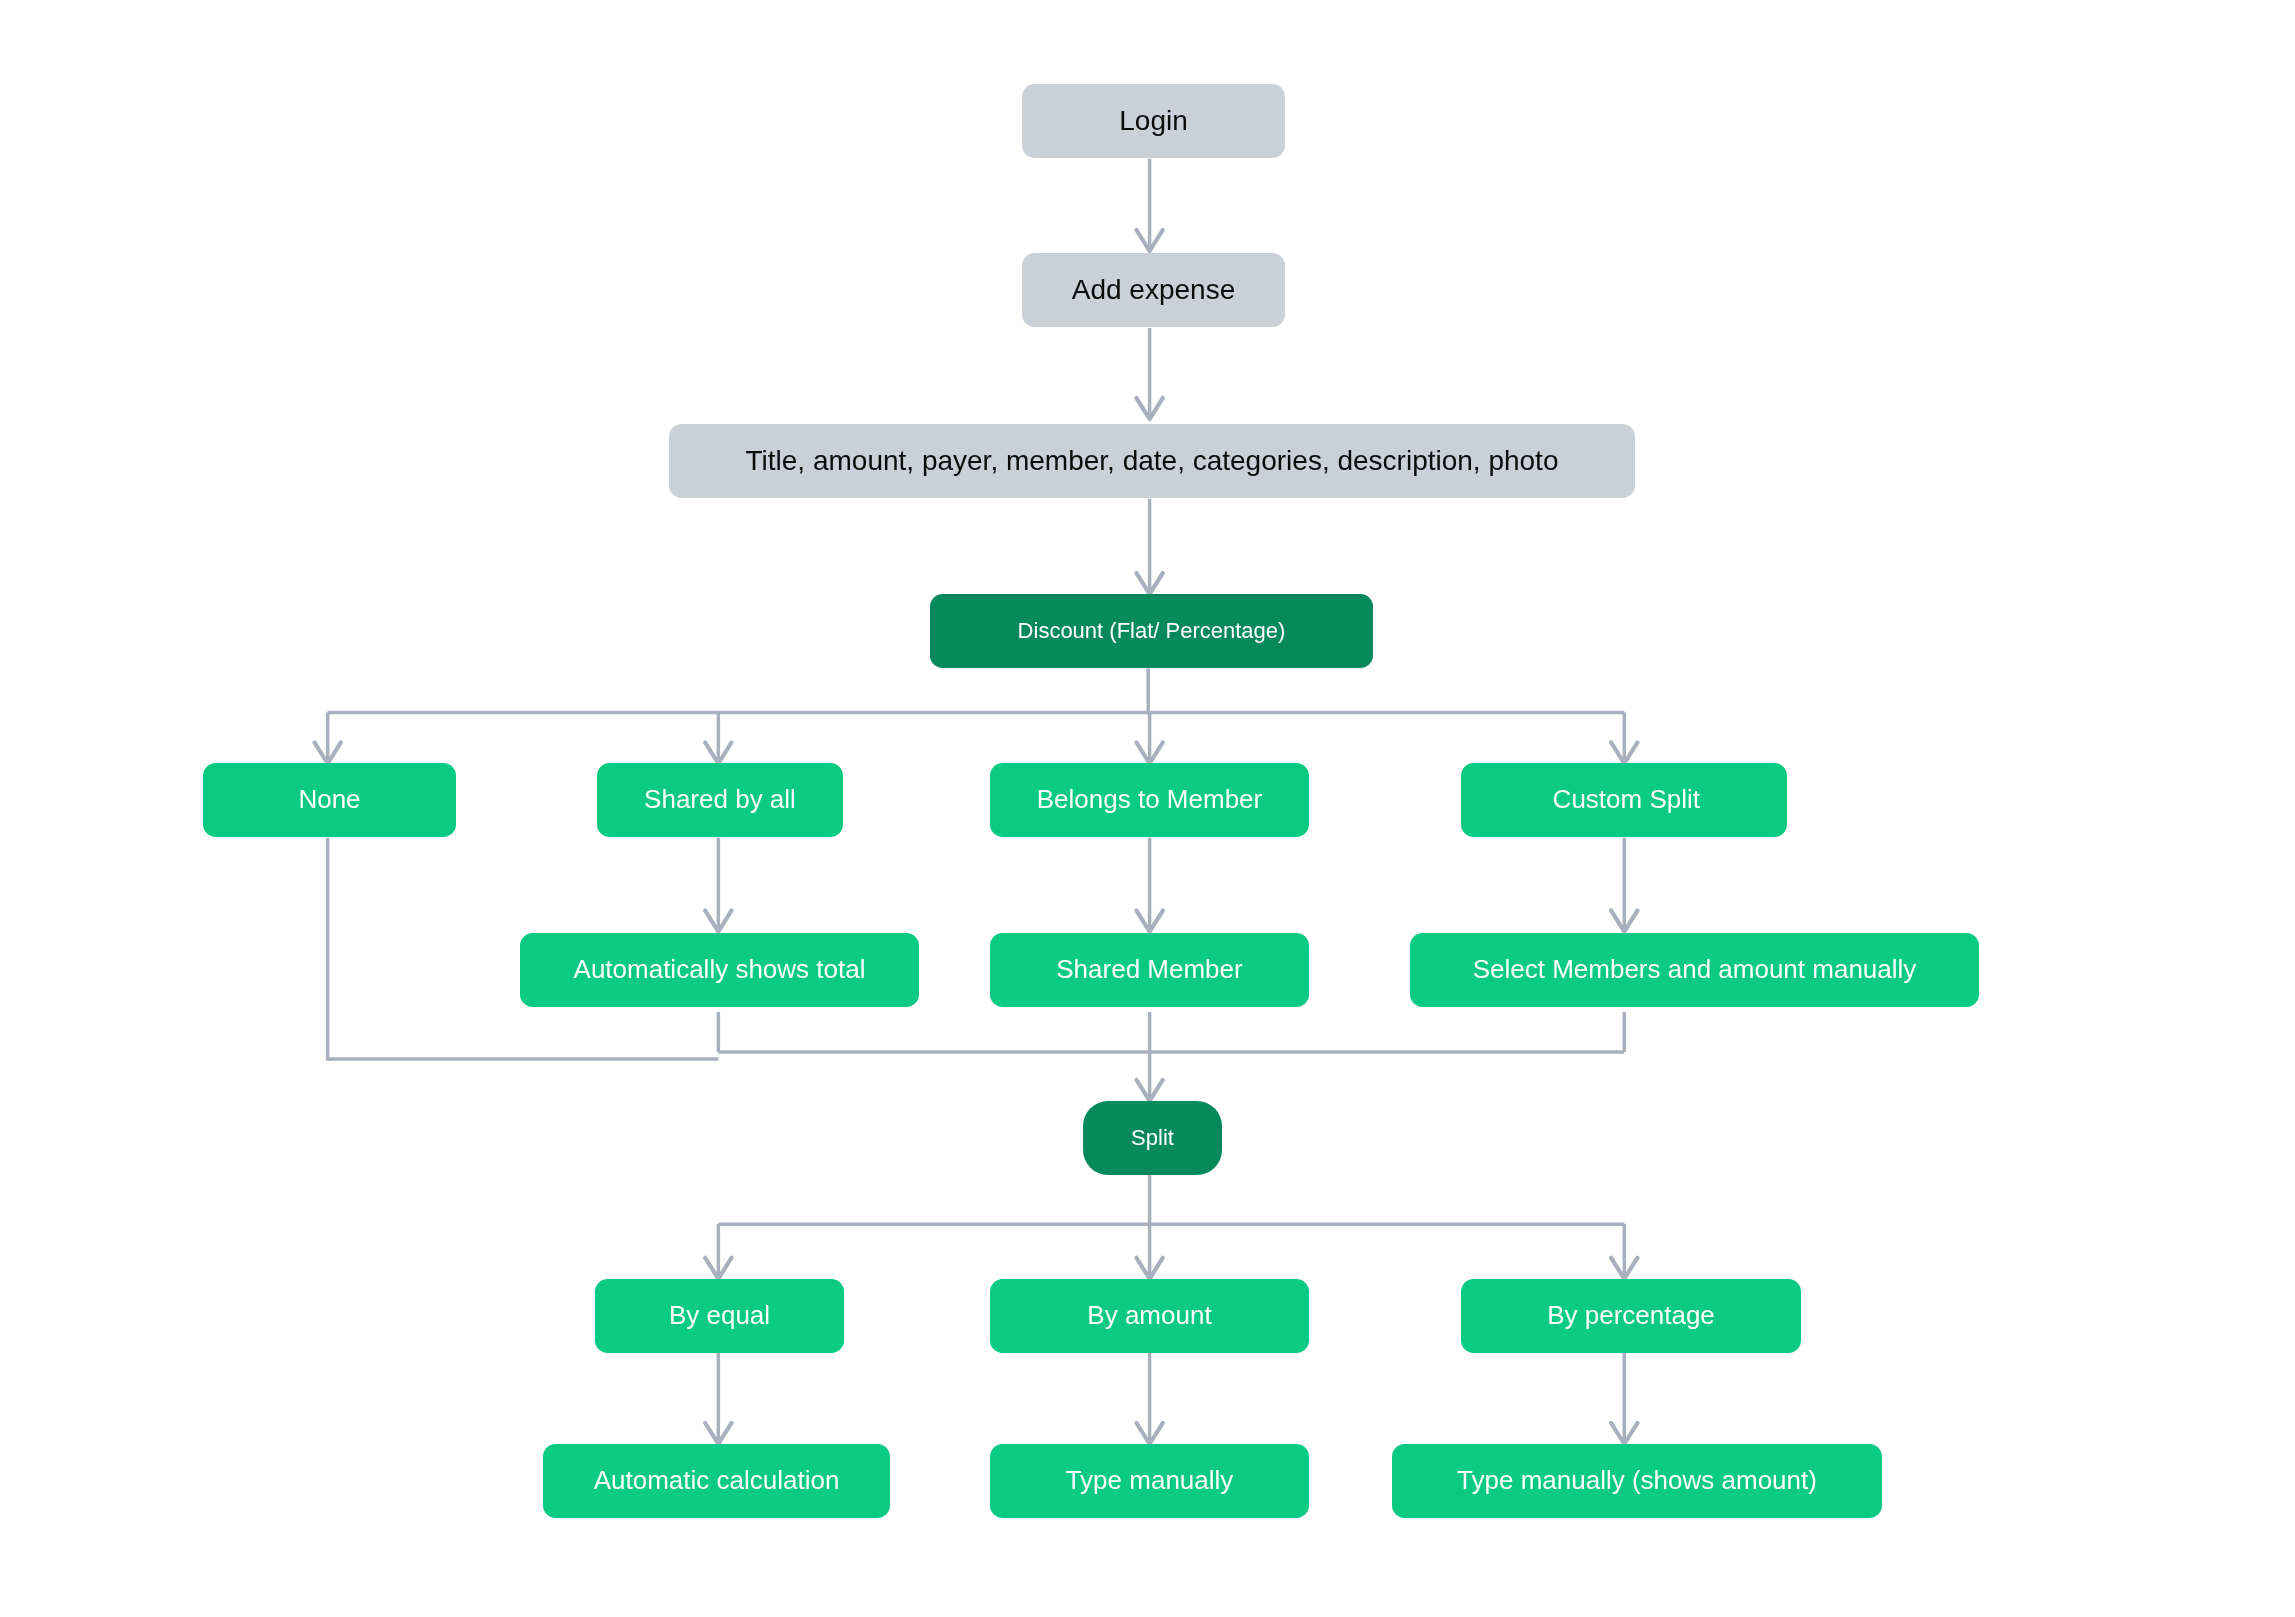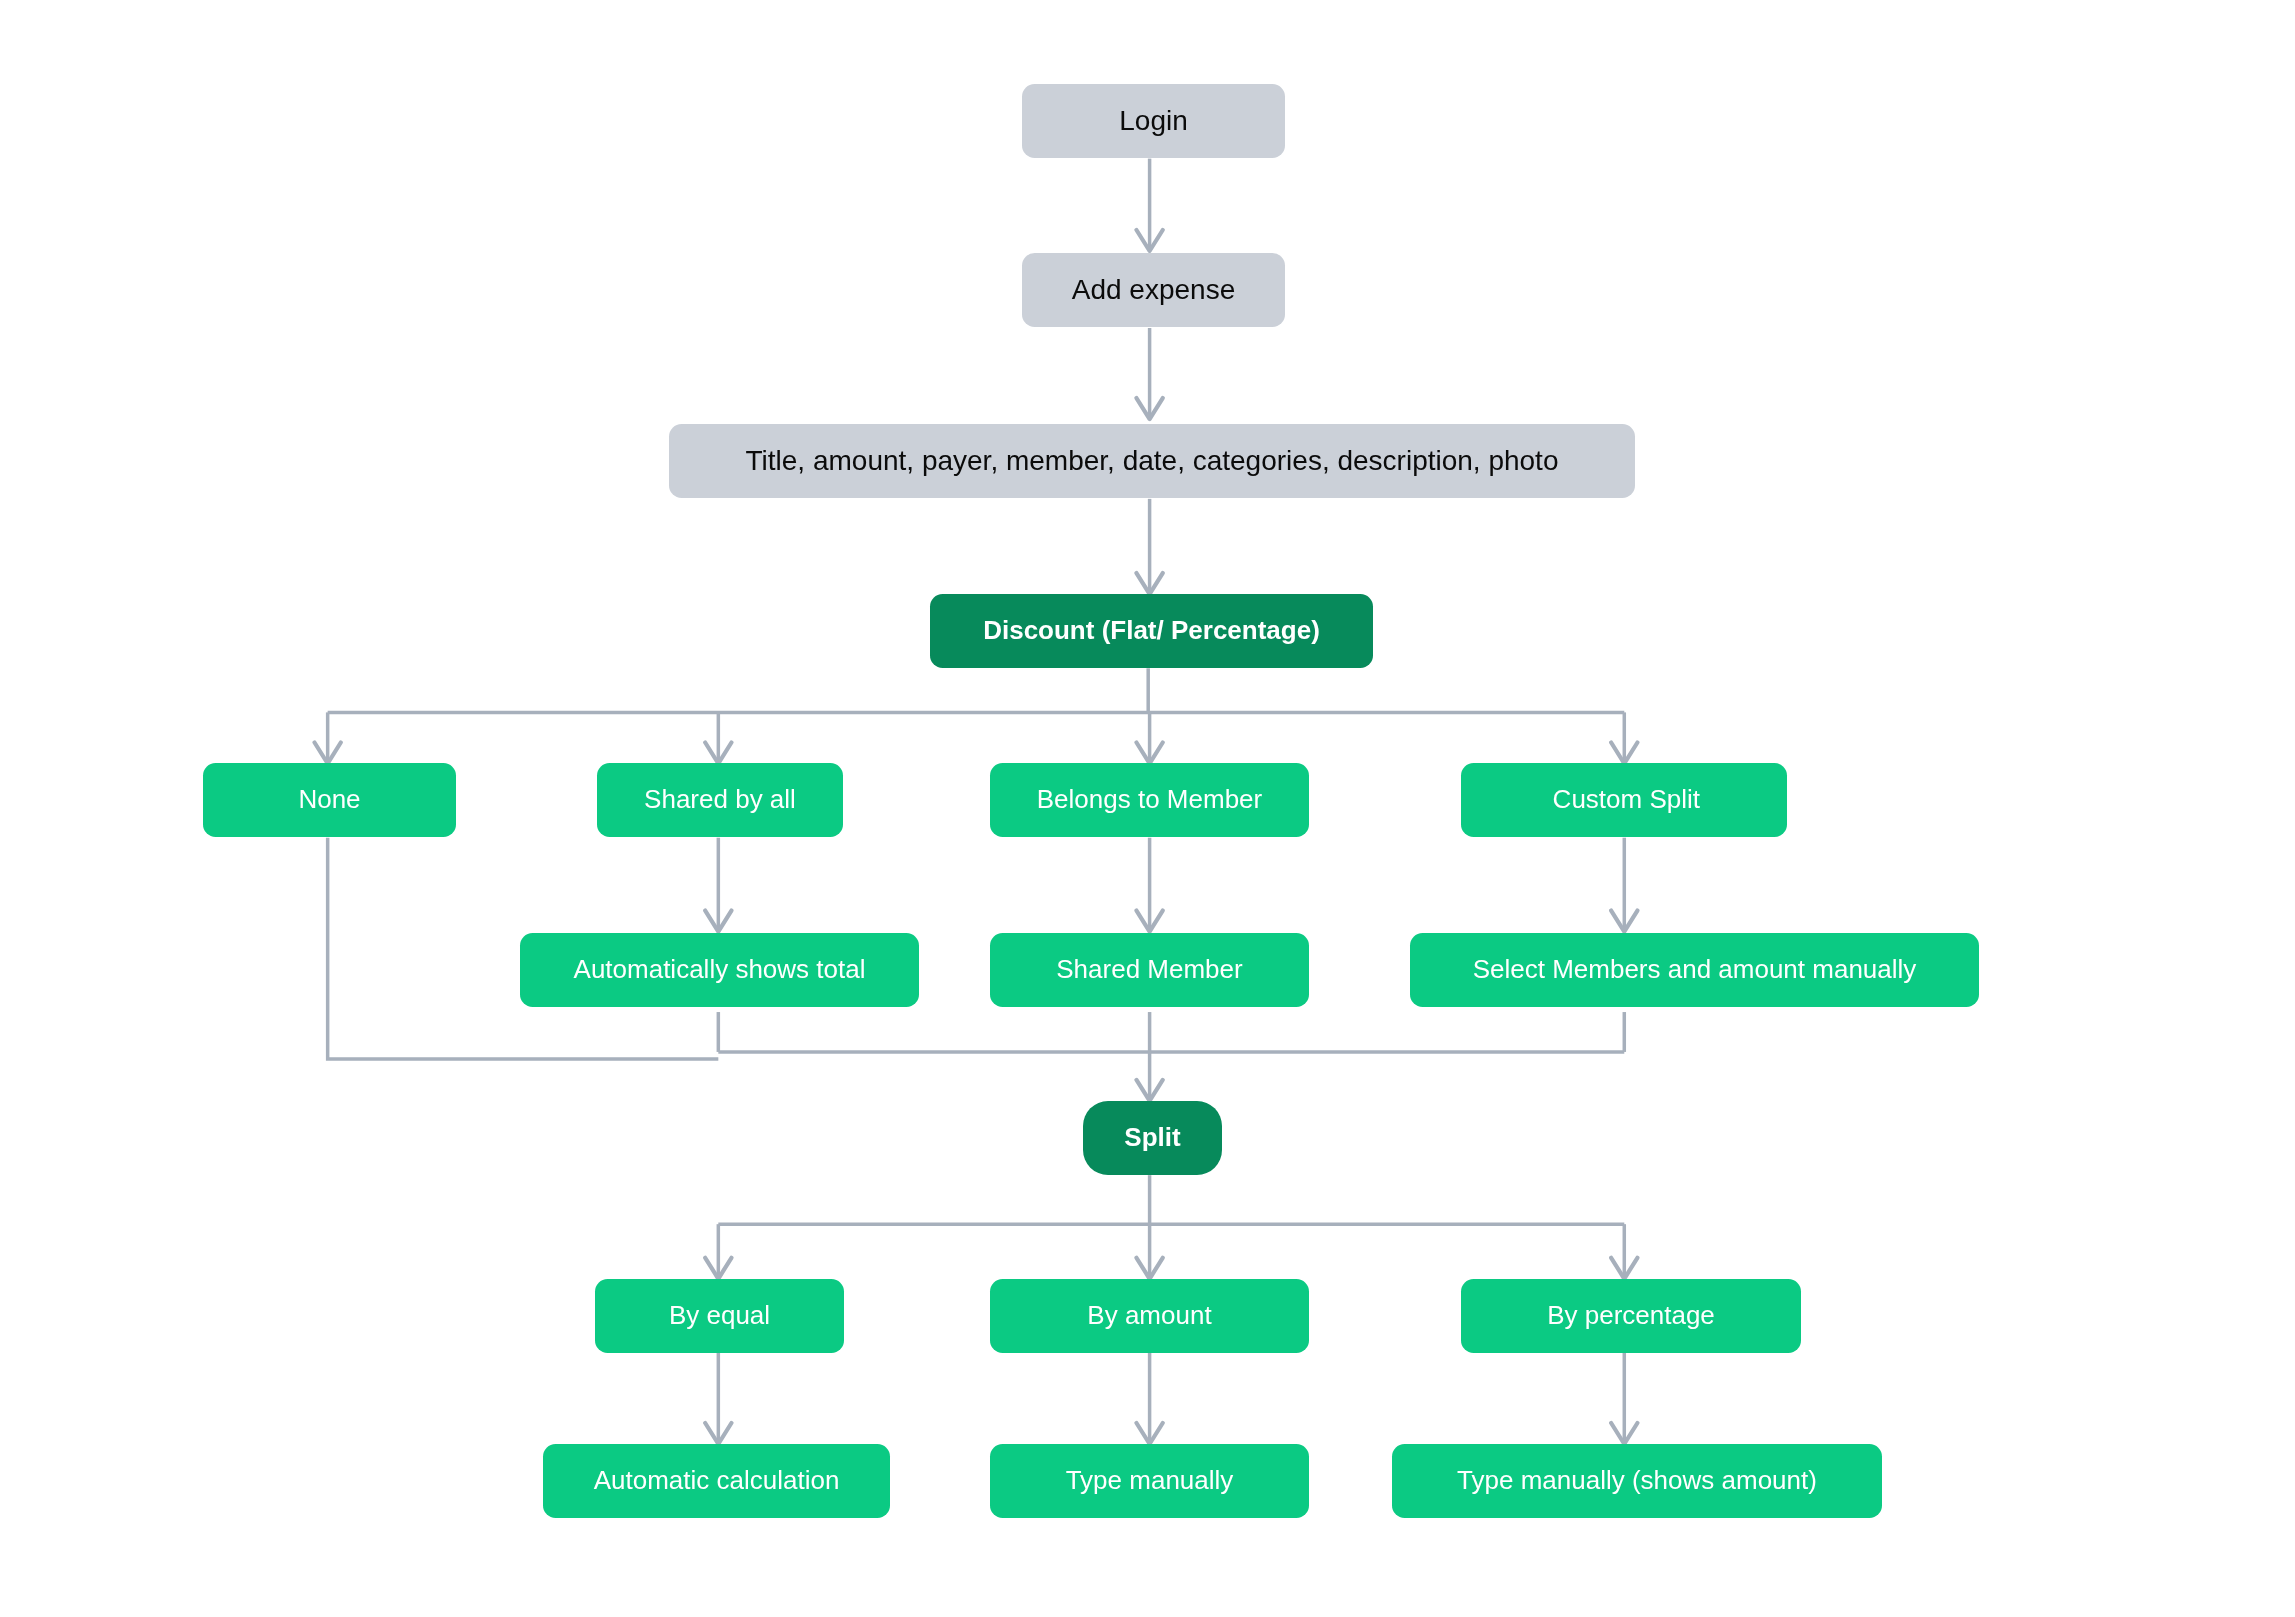--- a/index.html
+++ b/index.html
@@ -50,22 +50,22 @@
   }
   .node-green {
     background: #0bca83;
     color: #ffffff;
     font-size: 26px;
     font-weight: 400;
   }
   .node-dark {
     background: #078a5b;
     color: #ffffff;
-    font-size: 26px;
-    font-weight: 700;
+    font-size: 22px;
+    font-weight: 400;
   }
 </style>
 </head>
 <body>
 
 <div id="stage">
 
   <svg id="edges" viewBox="0 0 3278 2310" width="2295" height="1618" xmlns="http://www.w3.org/2000/svg">
     <defs>
       <marker id="arrow" viewBox="0 0 12 12" refX="9" refY="6" markerWidth="9" markerHeight="9" orient="auto-start-reverse" markerUnits="strokeWidth">

